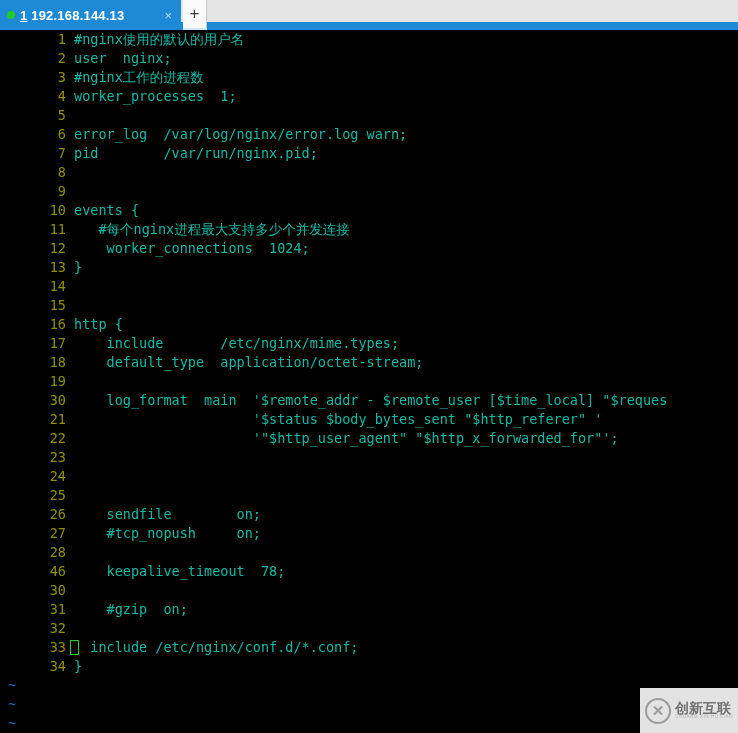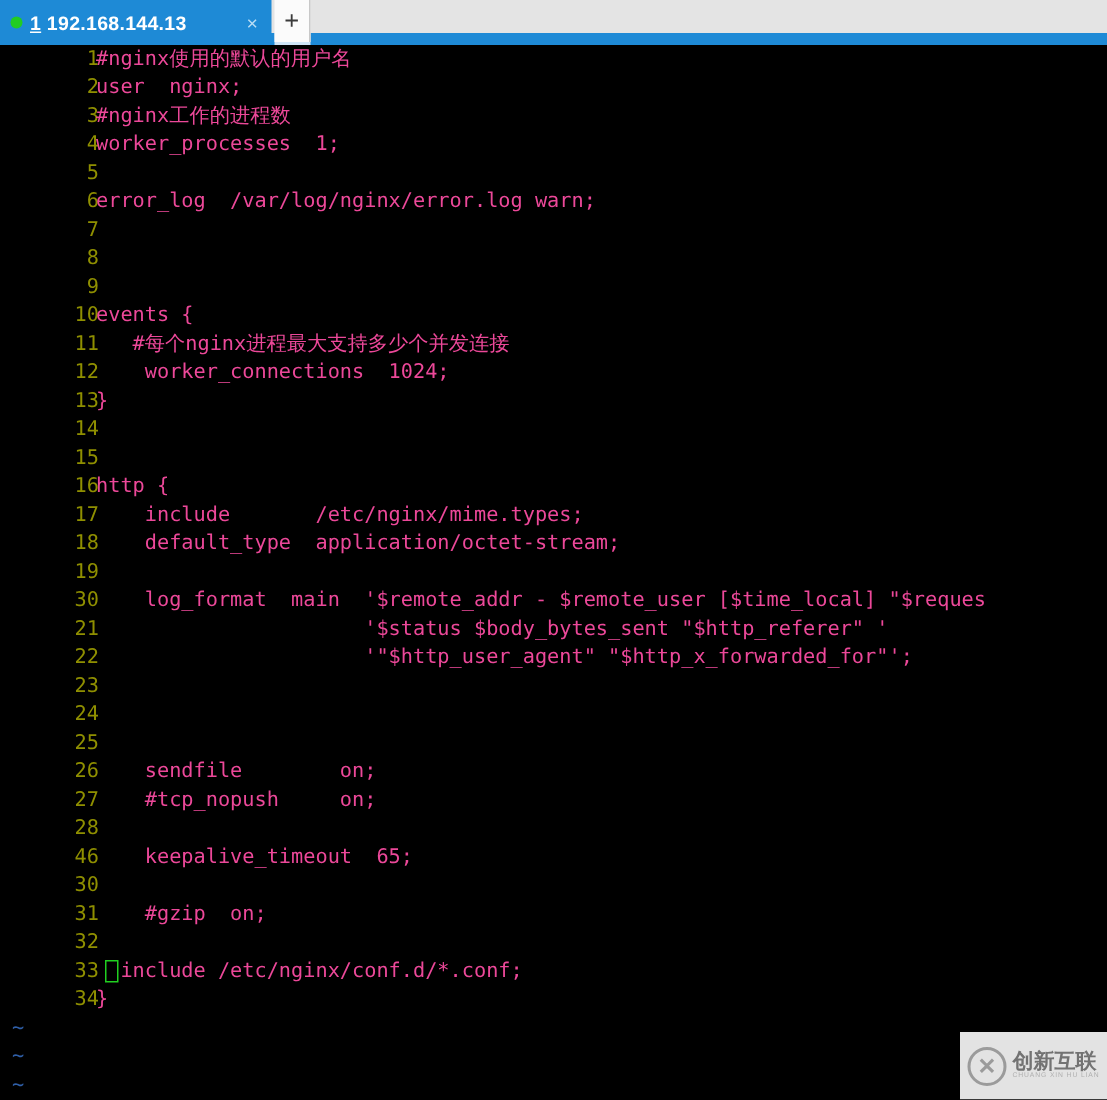--- a/index.html
+++ b/index.html
@@ -110,22 +110,22 @@
   }
   .lno {
     position: absolute;
     left: 0; top: 0;
     width: 66px;
     text-align: right;
     color: #8f8f00;
   }
   .code {
     position: absolute;
-    left: 64px; top: 0;
-    color: #ec4899;
+    left: 74px; top: 0;
+    color: #14b8a6;
     white-space: pre;
   }
   
   .cursor {
     position: absolute;
     left: 70px;
     top: 2px;
     width: 9px;
     height: 15px;
     border: 1px solid #20d020;
@@ -204,21 +204,21 @@
 </div>
 
 <div id="terminal">
   <div id="code-lines">
       <div class="line"><span class="lno">1</span><span class="code">#nginx使用的默认的用户名</span></div>
       <div class="line"><span class="lno">2</span><span class="code">user  nginx;</span></div>
       <div class="line"><span class="lno">3</span><span class="code">#nginx工作的进程数</span></div>
       <div class="line"><span class="lno">4</span><span class="code">worker_processes  1;</span></div>
       <div class="line"><span class="lno">5</span><span class="code"></span></div>
       <div class="line"><span class="lno">6</span><span class="code">error_log  /var/log/nginx/error.log warn;</span></div>
-      <div class="line"><span class="lno">7</span></div>
+      <div class="line"><span class="lno">7</span><span class="code">pid        /var/run/nginx.pid;</span></div>
       <div class="line"><span class="lno">8</span><span class="code"></span></div>
       <div class="line"><span class="lno">9</span><span class="code"></span></div>
       <div class="line"><span class="lno">10</span><span class="code">events {</span></div>
       <div class="line"><span class="lno">11</span><span class="code">   #每个nginx进程最大支持多少个并发连接</span></div>
       <div class="line"><span class="lno">12</span><span class="code">    worker_connections  1024;</span></div>
       <div class="line"><span class="lno">13</span><span class="code">}</span></div>
       <div class="line"><span class="lno">14</span><span class="code"></span></div>
       <div class="line"><span class="lno">15</span><span class="code"></span></div>
       <div class="line"><span class="lno">16</span><span class="code">http {</span></div>
       <div class="line"><span class="lno">17</span><span class="code">    include       /etc/nginx/mime.types;</span></div>
@@ -226,21 +226,21 @@
       <div class="line"><span class="lno">19</span><span class="code"></span></div>
       <div class="line"><span class="lno">30</span><span class="code">    log_format  main  '$remote_addr - $remote_user [$time_local] "$reques</span></div>
       <div class="line"><span class="lno">21</span><span class="code">                      '$status $body_bytes_sent "$http_referer" '</span></div>
       <div class="line"><span class="lno">22</span><span class="code">                      '"$http_user_agent" "$http_x_forwarded_for"';</span></div>
       <div class="line"><span class="lno">23</span><span class="code"></span></div>
       <div class="line"><span class="lno">24</span></div>
       <div class="line"><span class="lno">25</span><span class="code"></span></div>
       <div class="line"><span class="lno">26</span><span class="code">    sendfile        on;</span></div>
       <div class="line"><span class="lno">27</span><span class="code">    #tcp_nopush     on;</span></div>
       <div class="line"><span class="lno">28</span><span class="code"></span></div>
-      <div class="line"><span class="lno">46</span><span class="code">    keepalive_timeout  65;</span></div>
+      <div class="line"><span class="lno">46</span><span class="code">    keepalive_timeout  78;</span></div>
       <div class="line"><span class="lno">30</span><span class="code"></span></div>
       <div class="line"><span class="lno">31</span><span class="code">    #gzip  on;</span></div>
       <div class="line"><span class="lno">32</span><span class="code"></span></div>
       <div class="line"><span class="lno">33</span><span class="cursor"></span><span class="code">  include /etc/nginx/conf.d/*.conf;</span></div>
       <div class="line"><span class="lno">34</span><span class="code">}</span></div>
     </div>
   <div id="tilde-lines">
       <div class="tilde">~</div>
       <div class="tilde">~</div>
       <div class="tilde">~</div>

